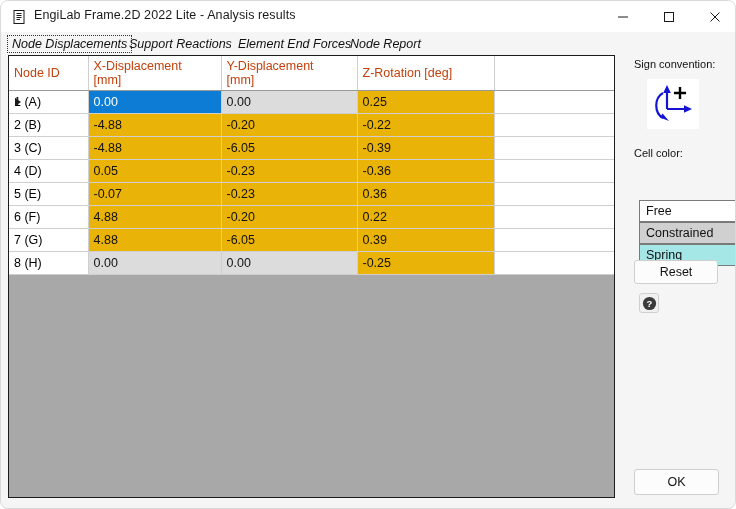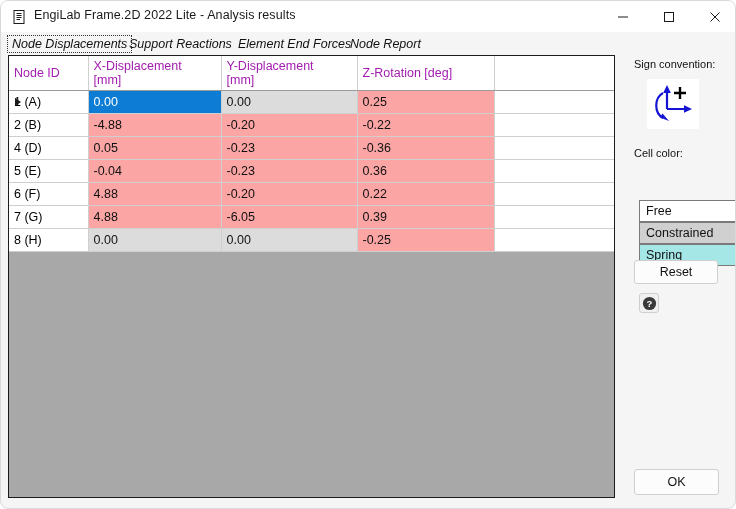--- a/index.html
+++ b/index.html
@@ -119,21 +119,21 @@
     padding: 0 5px;
     box-sizing: border-box;
     overflow: hidden;
     white-space: nowrap;
   }
   table.grid thead th {
     height: 34px;
     background: #ffffff;
     border-bottom: 1px solid #9a9a9a;
     vertical-align: middle;
-    color: #a21caf;
+    color: #c2410c;
   }
   .hdr-l1 { display: block; line-height: 14px; }
   .hdr-l2 { display: block; line-height: 14px; }
   table.grid tbody td { height: 23px; }
 
   
   .c-id   { width: 79px; }
   .c-x    { width: 133px; }
   .c-y    { width: 136px; }
   .c-z    { width: 137px; }
@@ -151,21 +151,21 @@
     position: absolute;
     left: 6px; top: 50%;
     transform: translateY(-50%);
     width: 0; height: 0;
     border-left: 6px solid #1a1a1a;
     border-top: 4px solid transparent;
     border-bottom: 4px solid transparent;
   }
 
   
-  td.free       { background: #fca5a5; color: #111111; }
+  td.free       { background: #eab308; color: #111111; }
   td.constrained{ background: #dcdcdc; color: #111111; }
   td.selected   { background: #0c7cd5; color: #ffffff; }
   td.padcell    { background: #ffffff; border-right: none; }
 
   
   .sidepanel {
     position: absolute;
     left: 620px; top: 54px;
     width: 112px;
     height: 443px;
@@ -310,32 +310,41 @@
           <td class="c-id idcell">
             <span>2 (B)</span>
           </td>
           <td class="c-x free">-4.88</td>
           <td class="c-y free">-0.20</td>
           <td class="c-z free">-0.22</td>
           <td class="c-pad padcell"></td>
         </tr>
         <tr>
           <td class="c-id idcell">
+            <span>3 (C)</span>
+          </td>
+          <td class="c-x free">-4.88</td>
+          <td class="c-y free">-6.05</td>
+          <td class="c-z free">-0.39</td>
+          <td class="c-pad padcell"></td>
+        </tr>
+        <tr>
+          <td class="c-id idcell">
             <span>4 (D)</span>
           </td>
           <td class="c-x free">0.05</td>
           <td class="c-y free">-0.23</td>
           <td class="c-z free">-0.36</td>
           <td class="c-pad padcell"></td>
         </tr>
         <tr>
           <td class="c-id idcell">
             <span>5 (E)</span>
           </td>
-          <td class="c-x free">-0.04</td>
+          <td class="c-x free">-0.07</td>
           <td class="c-y free">-0.23</td>
           <td class="c-z free">0.36</td>
           <td class="c-pad padcell"></td>
         </tr>
         <tr>
           <td class="c-id idcell">
             <span>6 (F)</span>
           </td>
           <td class="c-x free">4.88</td>
           <td class="c-y free">-0.20</td>

